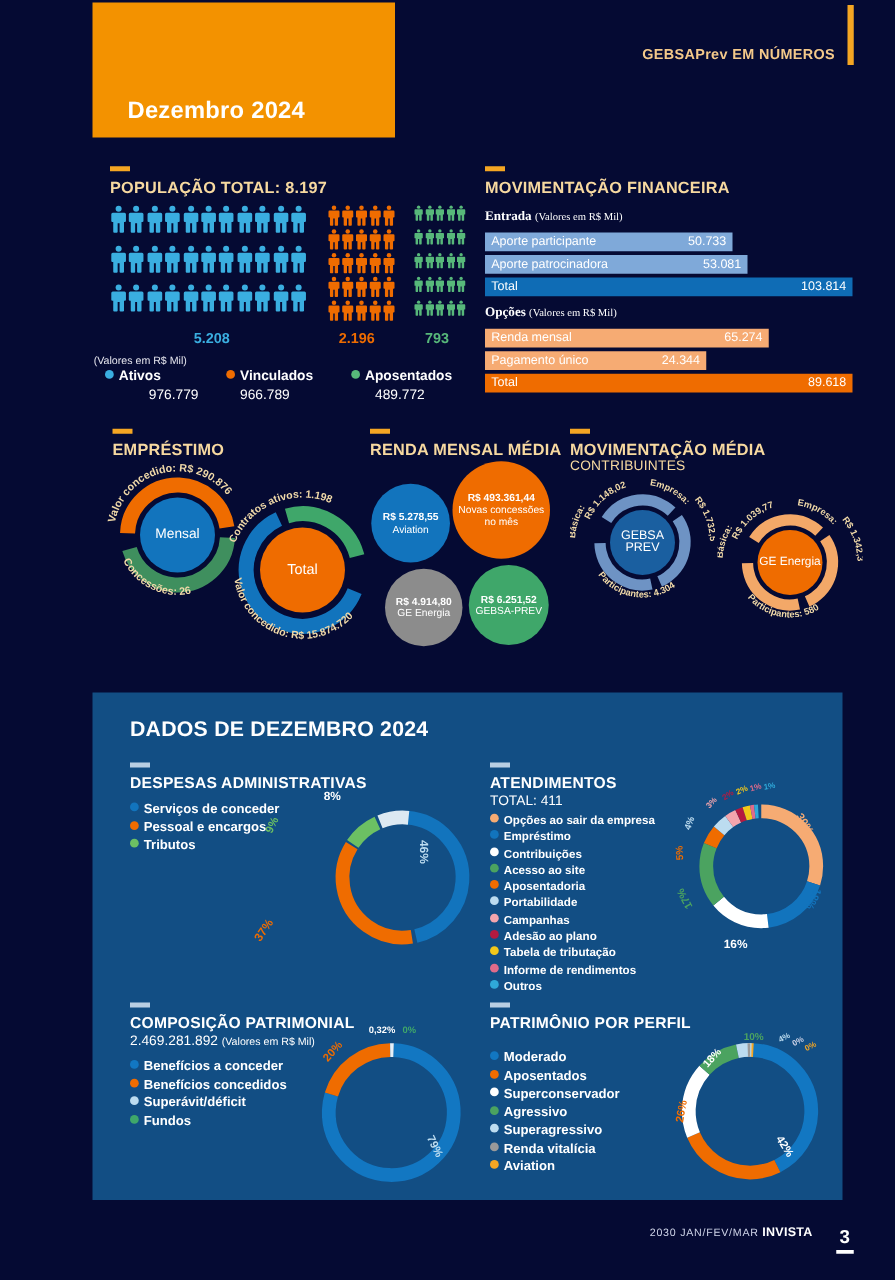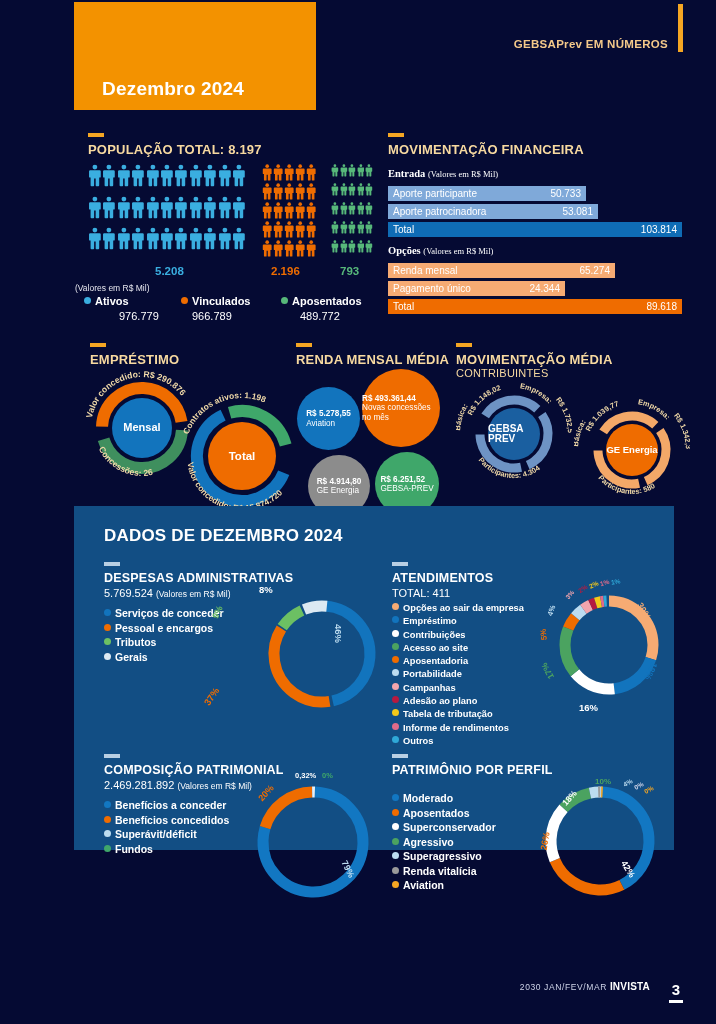--- a/index.html
+++ b/index.html
@@ -65,32 +65,32 @@
   }
 
   
   #emp { position:absolute; left:90px; top:343px; }
   #rmm { position:absolute; left:296px; top:343px; }
   #cm  { position:absolute; left:456px; top:343px; }
 
   .ring { position:absolute; }
   .ctr-label {
     position:absolute; display:flex; align-items:center; justify-content:center;
-    text-align:left; font-weight:bold; line-height:1.05; border-radius:50%;
+    text-align:center; font-weight:normal; line-height:1.05; border-radius:50%;
   }
   .circ {
     position:absolute; border-radius:50%; display:flex; align-items:center;
-    justify-content:center; font-weight:bold; line-height:1.15;
+    justify-content:center; text-align:center; font-weight:bold; line-height:1.15;
   }
   .curved { position:absolute; pointer-events:none; }
   .curved text { font-family:"Liberation Sans", sans-serif; font-weight:bold; fill:#f0d9a8; }
 
   
   .panel {
-    position:absolute; left:74px; top:506px; width:600px; height:344px;
+    position:absolute; left:74px; top:554px; width:600px; height:406px;
     background:#124e84;
     text-decoration:underline;
   }
   .panel-title {
     position:absolute; left:30px; top:20px; font-size:17px; font-weight:bold;
     color:#fff; letter-spacing:.2px;
   }
   .blk { position:absolute; }
   .blk-t { font-size:12.5px; font-weight:bold; color:#fff; letter-spacing:.2px;}
   .blk-v { font-size:11px; color:#fff; margin-top:2px;}
@@ -644,29 +644,24 @@
     <text font-size="7.4" fill="#ffffff"><textPath href="#eTop2" startOffset="78%">R$ 1.342,30</textPath></text>
     <text font-size="7.4" fill="#ffffff"><textPath href="#eBot" startOffset="22%">Participantes: 580</textPath></text>
   </svg>
 
   <div class="panel">
     <div class="panel-title">DADOS DE DEZEMBRO 2024</div>
 
     <div class="blk" style="left:30px; top:56px; width:260px;">
       <div class="dash w"></div>
       <div class="blk-t">DESPESAS ADMINISTRATIVAS</div>
-      <div class="blk-v">
-        <span>5.769.524</span>
-        <small>(Valores em R$ Mil)</small>
-      </div>
       <div class="lg">
         <div><span class="dot" style="background:#1274bd"></span><span>Serviços de conceder</span></div>
         <div><span class="dot" style="background:#ef6c00"></span><span>Pessoal e encargos</span></div>
         <div><span class="dot" style="background:#6cc063"></span><span>Tributos</span></div>
-        <div><span class="dot" style="background:#dce9f2"></span><span>Gerais</span></div>
       </div>
     </div>
 
     <svg style="position:absolute; left:188px; top:88px;" width="120" height="120" viewBox="0 0 120 120">
       <circle cx="60" cy="60" r="48" fill="none" stroke="#1274bd" stroke-width="11" stroke-dasharray="136.4 165.2" transform="rotate(-86 60 60)"></circle>
       <circle cx="60" cy="60" r="48" fill="none" stroke="#ef6c00" stroke-width="11" stroke-dasharray="109.7 191.9" transform="rotate(81 60 60)"></circle>
       <circle cx="60" cy="60" r="48" fill="none" stroke="#6cc063" stroke-width="11" stroke-dasharray="26.2 275.4" transform="rotate(214 60 60)"></circle>
       <circle cx="60" cy="60" r="48" fill="none" stroke="#dce9f2" stroke-width="11" stroke-dasharray="23.3 278.3" transform="rotate(248 60 60)"></circle>
     </svg>
     <div class="pct" style="left:255px; top:122px; font-size:9.5px; color:#bcdcf0; transform:rotate(90deg);">46%</div>

